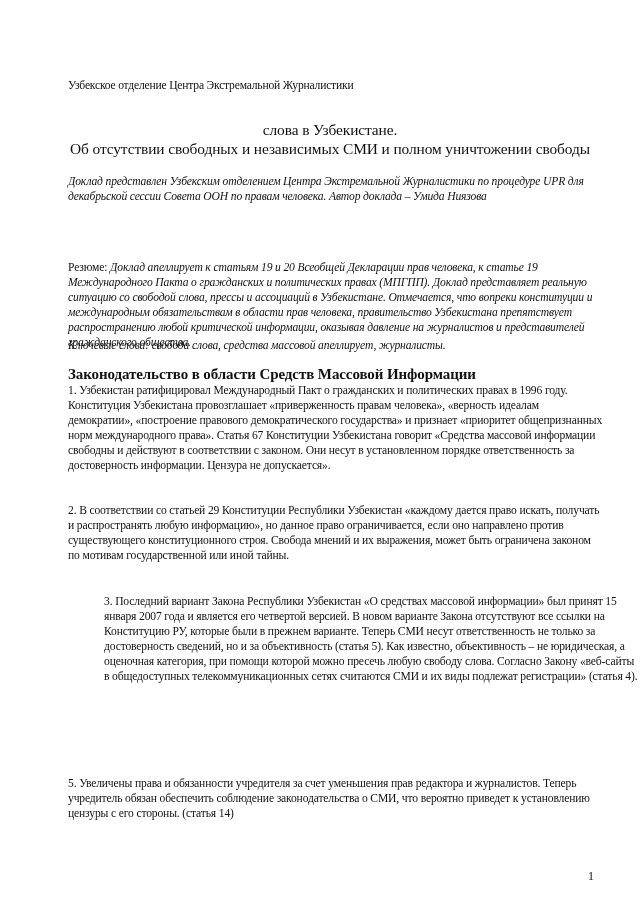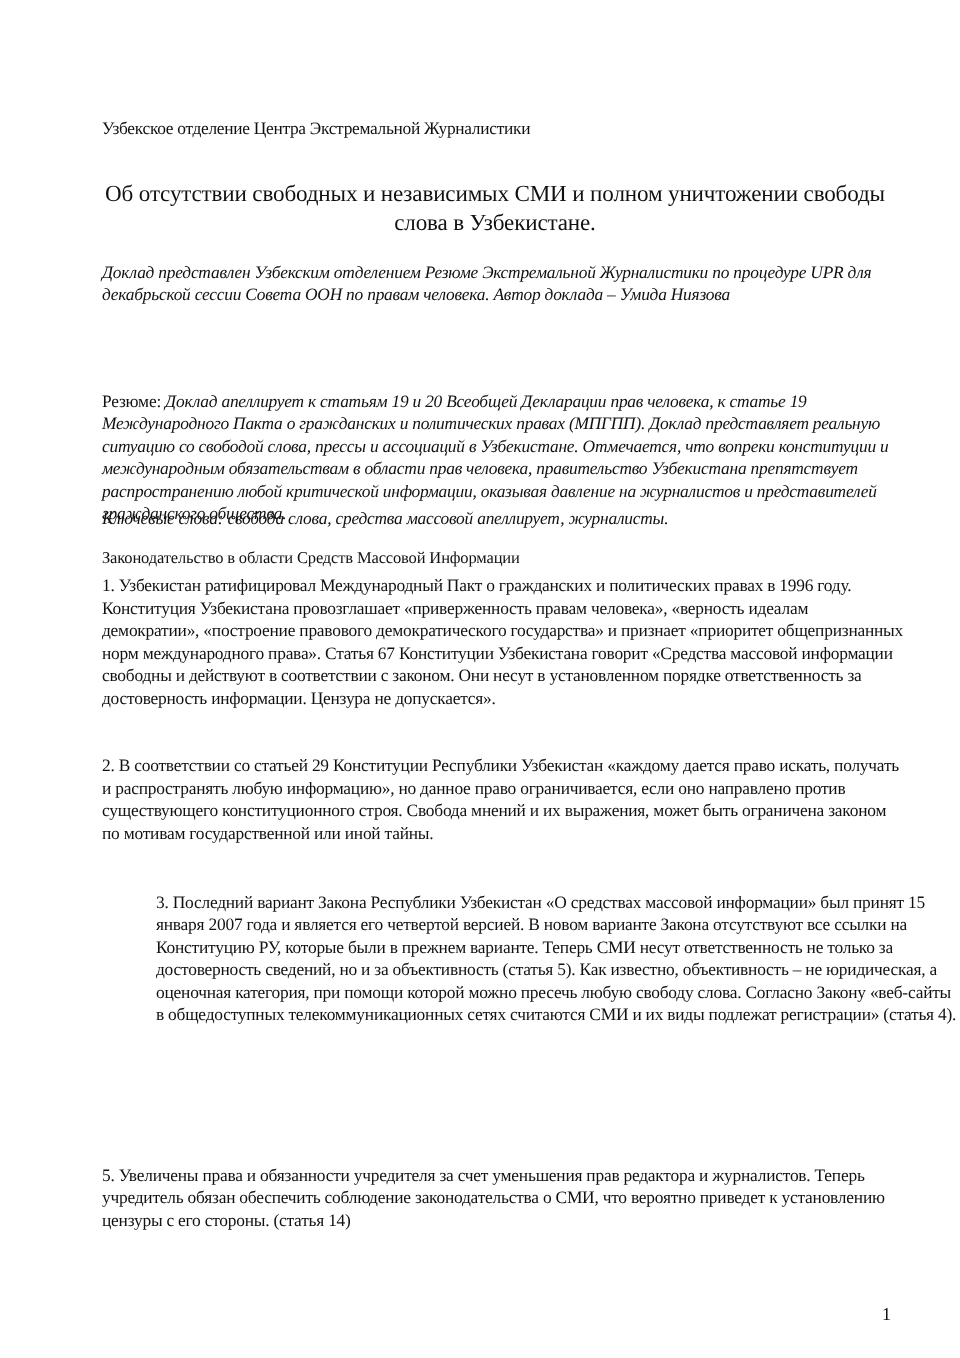--- a/index.html
+++ b/index.html
@@ -7,43 +7,43 @@
          font-family: "Liberation Serif", "DejaVu Serif", serif; color: #111; }
   .page { position: absolute; left: 0; top: 16px; width: 640px; height: 905px; background: #fff; }
   .org { position: absolute; left: 68px; top: 63px; font-size: 11.6px; letter-spacing: -0.2px; }
   .title { position: absolute; left: 60px; top: 104px; width: 540px; text-align: center;
            font-size: 15.4px; line-height: 19px; letter-spacing: -0.1px; }
   .block { position: absolute; left: 68px; width: 535px; font-size: 11.6px; line-height: 15px; letter-spacing: -0.15px; }
   .it { font-style: italic; }
   .intro { top: 158px; }
   .abstract { top: 244px; }
   .keywords { top: 322px; }
-  .h2 { position: absolute; left: 68px; font-size: 11px; letter-spacing: -0.1px; }
+  .h2 { position: absolute; left: 68px; font-size: 15px; letter-spacing: -0.1px; font-weight: bold; }
   .h2a { top: 350px; }
   .p1 { top: 367px; }
   .p2 { top: 487px; }
   .h2b { top: 561px; }
   .p3 { top: 578px; margin-left: 36px; }
   .p4 { top: 697px; }
   .p5 { top: 760px; }
   .pagenum { position: absolute; left: 588px; top: 853px; font-size: 12px; }
   p { margin: 0; }
 </style>
 </head>
 <body>
 
 <div class="page">
   <div class="org">Узбекское отделение Центра Экстремальной Журналистики</div>
 
   <div class="title">
+    <div>слова в Узбекистане.</div>
     <div>Об отсутствии свободных и независимых СМИ и  полном уничтожении свободы</div>
-    <div>слова в Узбекистане.</div>
   </div>
 
-  <p class="block it intro">Доклад представлен Узбекским отделением Резюме Экстремальной Журналистики по процедуре UPR для декабрьской сессии Совета ООН по правам человека. Автор доклада – Умида Ниязова</p>
+  <p class="block it intro">Доклад представлен Узбекским отделением Центра Экстремальной Журналистики по процедуре UPR для декабрьской сессии Совета ООН по правам человека. Автор доклада – Умида Ниязова</p>
 
   <p class="block abstract"><span>Резюме:</span><span class="it"> Доклад апеллирует к статьям 19 и 20 Всеобщей Декларации прав человека, к статье 19 Международного Пакта о гражданских и политических правах (МПГПП). Доклад представляет реальную ситуацию со свободой слова, прессы и ассоциаций в Узбекистане. Отмечается, что вопреки конституции и международным обязательствам в области прав человека, правительство Узбекистана препятствует распространению любой критической информации, оказывая давление на журналистов и представителей гражданского общества.</span></p>
 
   <p class="block it keywords">Ключевые слова: свобода слова, средства массовой апеллирует, журналисты.</p>
 
   <div class="h2 h2a">Законодательство в области Средств Массовой Информации</div>
   <p class="block p1">1. Узбекистан ратифицировал Международный Пакт о гражданских и политических правах в 1996 году. Конституция Узбекистана провозглашает «приверженность правам человека», «верность идеалам демократии», «построение правового демократического государства» и признает «приоритет общепризнанных норм международного права». Статья 67 Конституции Узбекистана говорит «Средства массовой информации свободны и действуют в соответствии с законом. Они несут в установленном порядке ответственность за достоверность информации. Цензура не допускается».</p>
   <p class="block p2">2. В соответствии  со  статьей  29 Конституции Республики Узбекистан «каждому дается право искать, получать и распространять любую информацию», но данное право ограничивается, если оно направлено  против существующего  конституционного строя. Свобода мнений и их выражения, может быть ограничена законом по мотивам  государственной или иной  тайны.</p>
 
   <p class="block p3">3. Последний вариант Закона Республики Узбекистан «О средствах массовой информации» был принят 15 января 2007 года  и является его четвертой версией. В новом варианте Закона отсутствуют все ссылки на Конституцию РУ, которые были в прежнем варианте. Теперь СМИ несут ответственность не только за достоверность сведений, но и за объективность (статья 5). Как известно, объективность – не юридическая, а оценочная категория, при помощи которой можно пресечь любую свободу слова. Согласно Закону  «веб-сайты в общедоступных телекоммуникационных сетях считаются СМИ и их виды подлежат регистрации» (статья 4).</p>

